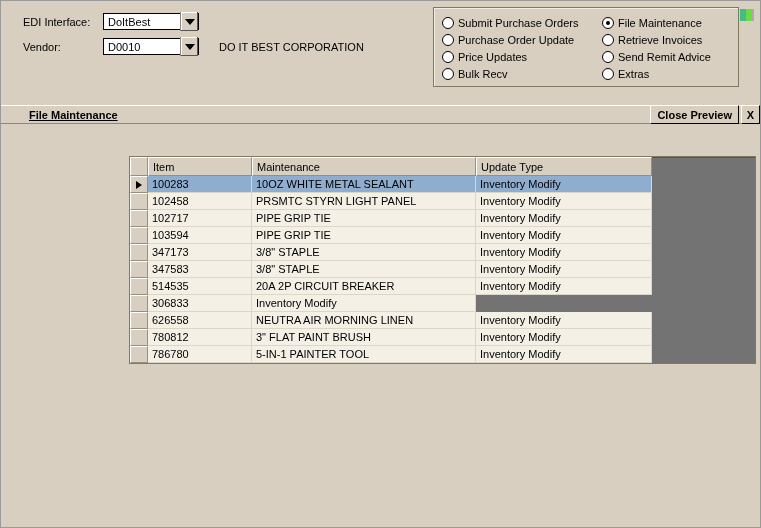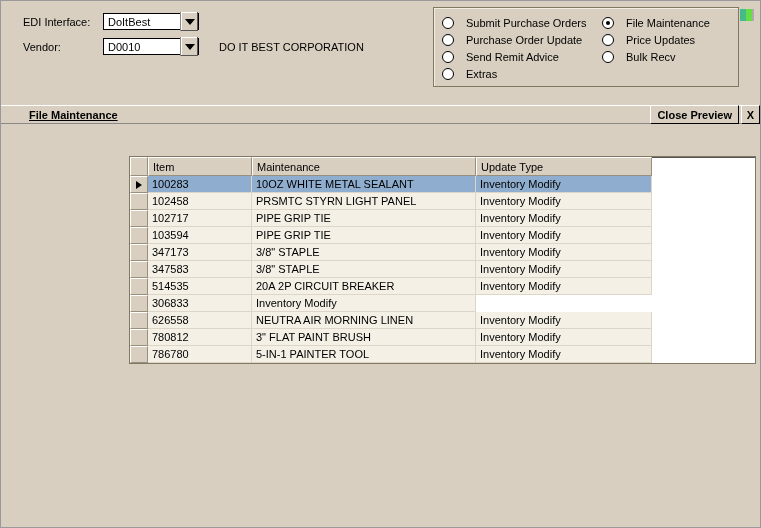--- a/index.html
+++ b/index.html
@@ -53,21 +53,21 @@
     width: 306px;
     height: 80px;
     border: 1px solid #807860;
     box-shadow: inset 1px 1px #f2ede2;
     padding: 6px 8px;
     display: grid;
     grid-template-columns: 160px 140px;
     grid-auto-rows: 17px;
     align-items: center;
   }
-  .radio-item { display: flex; align-items: center; gap: 12px; white-space: nowrap; }
+  .radio-item { display: flex; align-items: center; gap: 4px; white-space: nowrap; }
   .radio-dot {
     width: 12px; height: 12px; border: 1px solid #000; border-radius: 50%;
     background: #fff; display: inline-flex; align-items: center; justify-content: center;
   }
   .radio-dot.checked::after {
     content: ""; width: 4px; height: 4px; background: #000; border-radius: 50%;
   }
 
   .flag-icon {
     position: absolute;
@@ -125,21 +125,21 @@
     font-weight: bold;
     cursor: default;
   }
 
   
   .grid-wrap {
     position: absolute;
     top: 155px;
     left: 128px;
     width: 627px;
-    background: #ffffff;
+    background: #737373;
     border: 1px solid #807860;
     box-shadow: inset 1px 1px #555;
   }
   .grid-header, .grid-row {
     display: grid;
     grid-template-columns: 18px 104px 224px 176px;
   }
   .grid-header div {
     background: #d8cfc0;
     border-right: 1px solid #98907c;
@@ -208,20 +208,24 @@
       <div class="radio-item">
         <span class="radio-dot checked"></span>
         <span>File Maintenance</span>
       </div>
       <div class="radio-item">
         <span class="radio-dot"></span>
         <span>Purchase Order Update</span>
       </div>
       <div class="radio-item">
         <span class="radio-dot"></span>
+        <span>Retrieve Invoices</span>
+      </div>
+      <div class="radio-item">
+        <span class="radio-dot"></span>
         <span>Price Updates</span>
       </div>
       <div class="radio-item">
         <span class="radio-dot"></span>
         <span>Send Remit Advice</span>
       </div>
       <div class="radio-item">
         <span class="radio-dot"></span>
         <span>Bulk Recv</span>
       </div>

